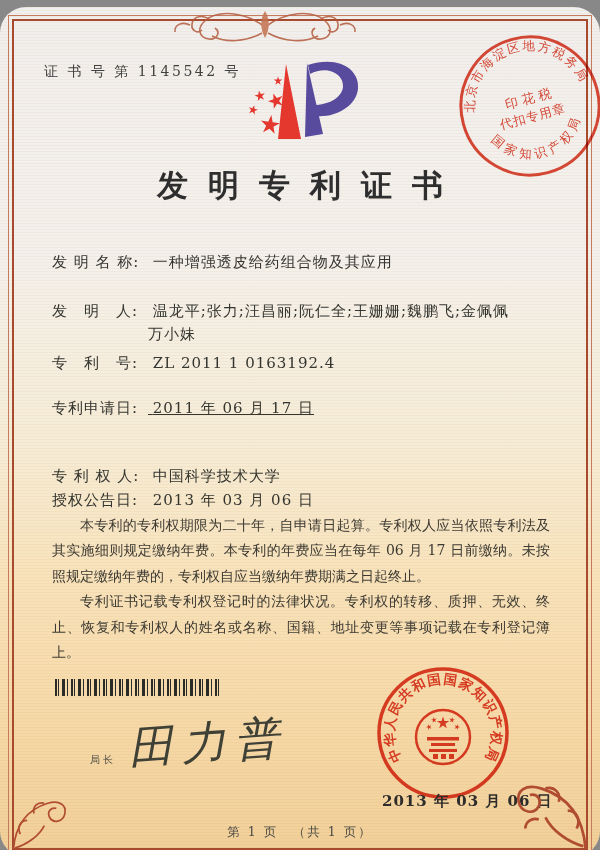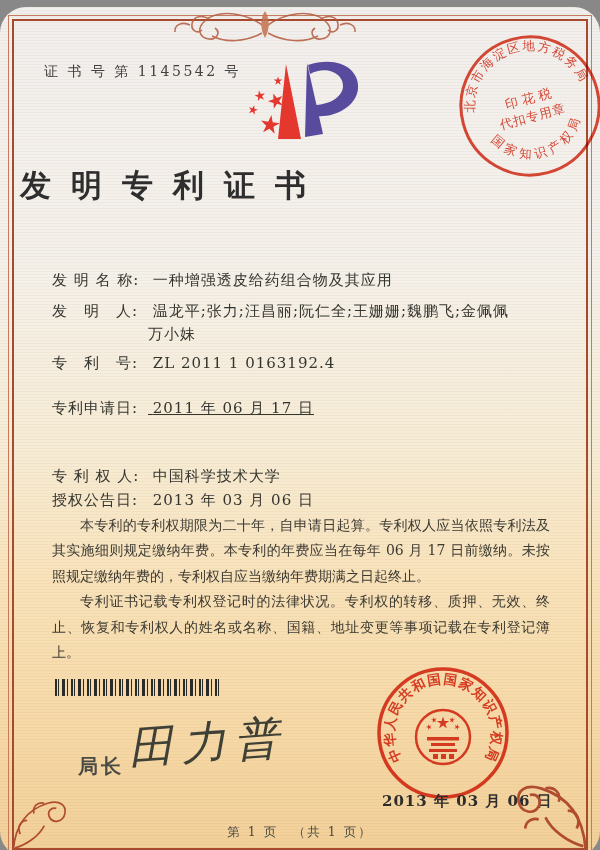--- a/index.html
+++ b/index.html
@@ -11,35 +11,35 @@
   }
   .page::before{
     content:"";position:absolute;inset:0;pointer-events:none;
     background:repeating-linear-gradient(0deg,rgba(187,128,58,0.07) 0 1px,rgba(255,255,255,0) 1px 3px);
   }
   .frame-outer{position:absolute;inset:8px 8px 4px 8px;border:1px solid #c57a5e;pointer-events:none;}
   .frame-inner{position:absolute;inset:12px 12px 7px 12px;border:2.5px solid #a84a2e;pointer-events:none;}
   .cert-no{position:absolute;left:44px;top:56px;font-size:14px;letter-spacing:2.5px;color:#41413f;}
   .logo{position:absolute;left:228px;top:40px;}
   .tax-seal{position:absolute;left:455px;top:24px;mix-blend-mode:multiply;opacity:.92;}
-  .title{position:absolute;left:0;right:0;top:158px;text-align:left;font-size:31px;font-weight:600;
+  .title{position:absolute;left:0;right:0;top:158px;text-align:center;font-size:31px;font-weight:600;
          letter-spacing:20px;text-indent:20px;color:#2e2e2e;}
   .fields{position:absolute;left:52px;top:0;width:500px;font-size:15px;color:#35352f;}
   .frow{position:absolute;left:0;white-space:nowrap;}
   .flabel{display:inline-block;width:96px;letter-spacing:1px;}
   .fval{letter-spacing:1px;}
-  .row-name{top:264px;} .row-inv{top:295px;} .row-inv2{top:318px;left:96px;}
+  .row-name{top:246px;} .row-inv{top:295px;} .row-inv2{top:318px;left:96px;}
   .row-no{top:347px;} .row-file{top:392px;text-decoration:underline;} .row-owner{top:460px;} .row-grant{top:484px;}
   .body-text{position:absolute;left:52px;right:50px;top:506px;font-size:14px;line-height:25.4px;
              text-align:justify;color:#3d3a32;}
   .body-text p{margin:0;text-indent:2em;}
   .barcode{position:absolute;left:55px;top:672px;width:164px;height:17px;
     background:repeating-linear-gradient(90deg,#2b2b28 0 2px,transparent 2px 3px,#2b2b28 3px 4px,
       transparent 4px 7px,#2b2b28 7px 10px,transparent 10px 12px,#2b2b28 12px 13px,transparent 13px 16px);}
-  .director{position:absolute;left:78px;top:746px;font-size:20px;letter-spacing:3px;color:#4b4b45;font-weight:bold;}
+  .director{position:absolute;left:90px;top:746px;font-size:10px;letter-spacing:3px;color:#4b4b45;}
   .sig{position:absolute;left:128px;top:706px;transform:rotate(-4deg);font-size:45px;color:#3f4036;
        letter-spacing:8px;font-style:italic;white-space:nowrap;}
   .gov-seal{position:absolute;left:373px;top:656px;mix-blend-mode:multiply;opacity:.95;}
   .issue-date{position:absolute;left:382px;top:785px;font-size:15px;letter-spacing:1px;color:#2e2d2b;font-weight:600;}
   .footer{position:absolute;left:0;right:0;top:817px;text-align:center;font-size:12.5px;letter-spacing:2px;color:#4a4a44;}
   .ornament-top{position:absolute;left:160px;top:0px;}
   .ornament-bl{position:absolute;left:9px;bottom:4px;}
   .ornament-br{position:absolute;right:9px;bottom:4px;transform:scaleX(-1);}
   .seal-ring-text{font-family:"DejaVu Serif","Liberation Serif",serif;}
 </style>

